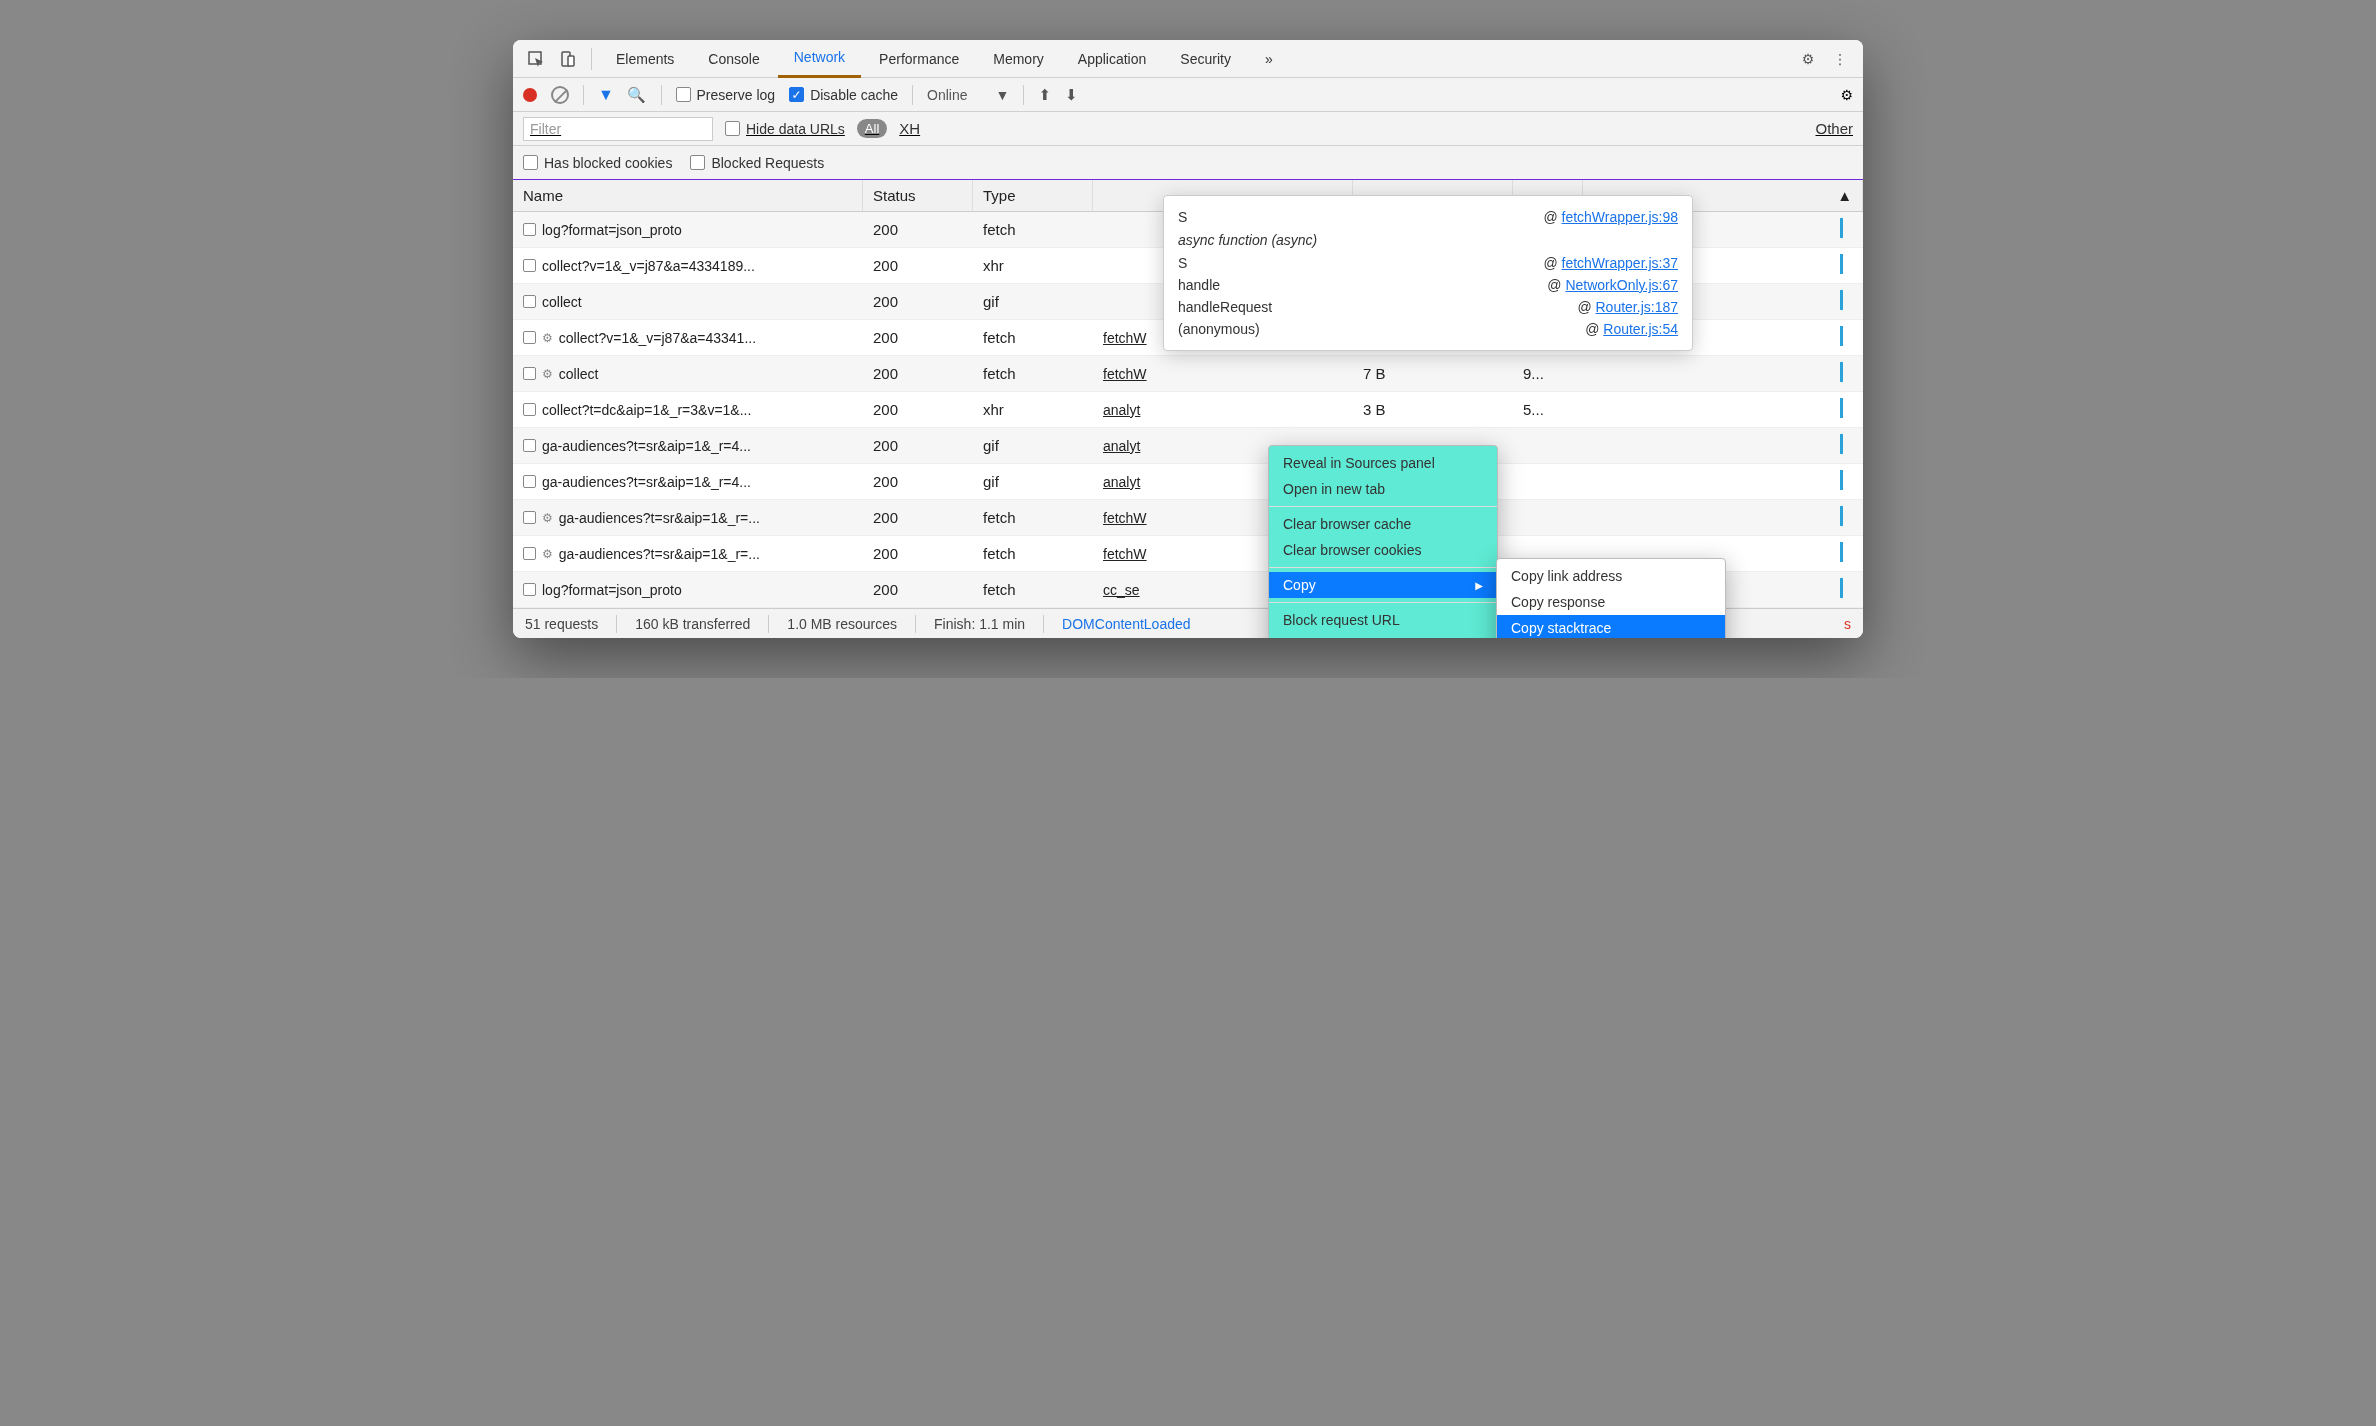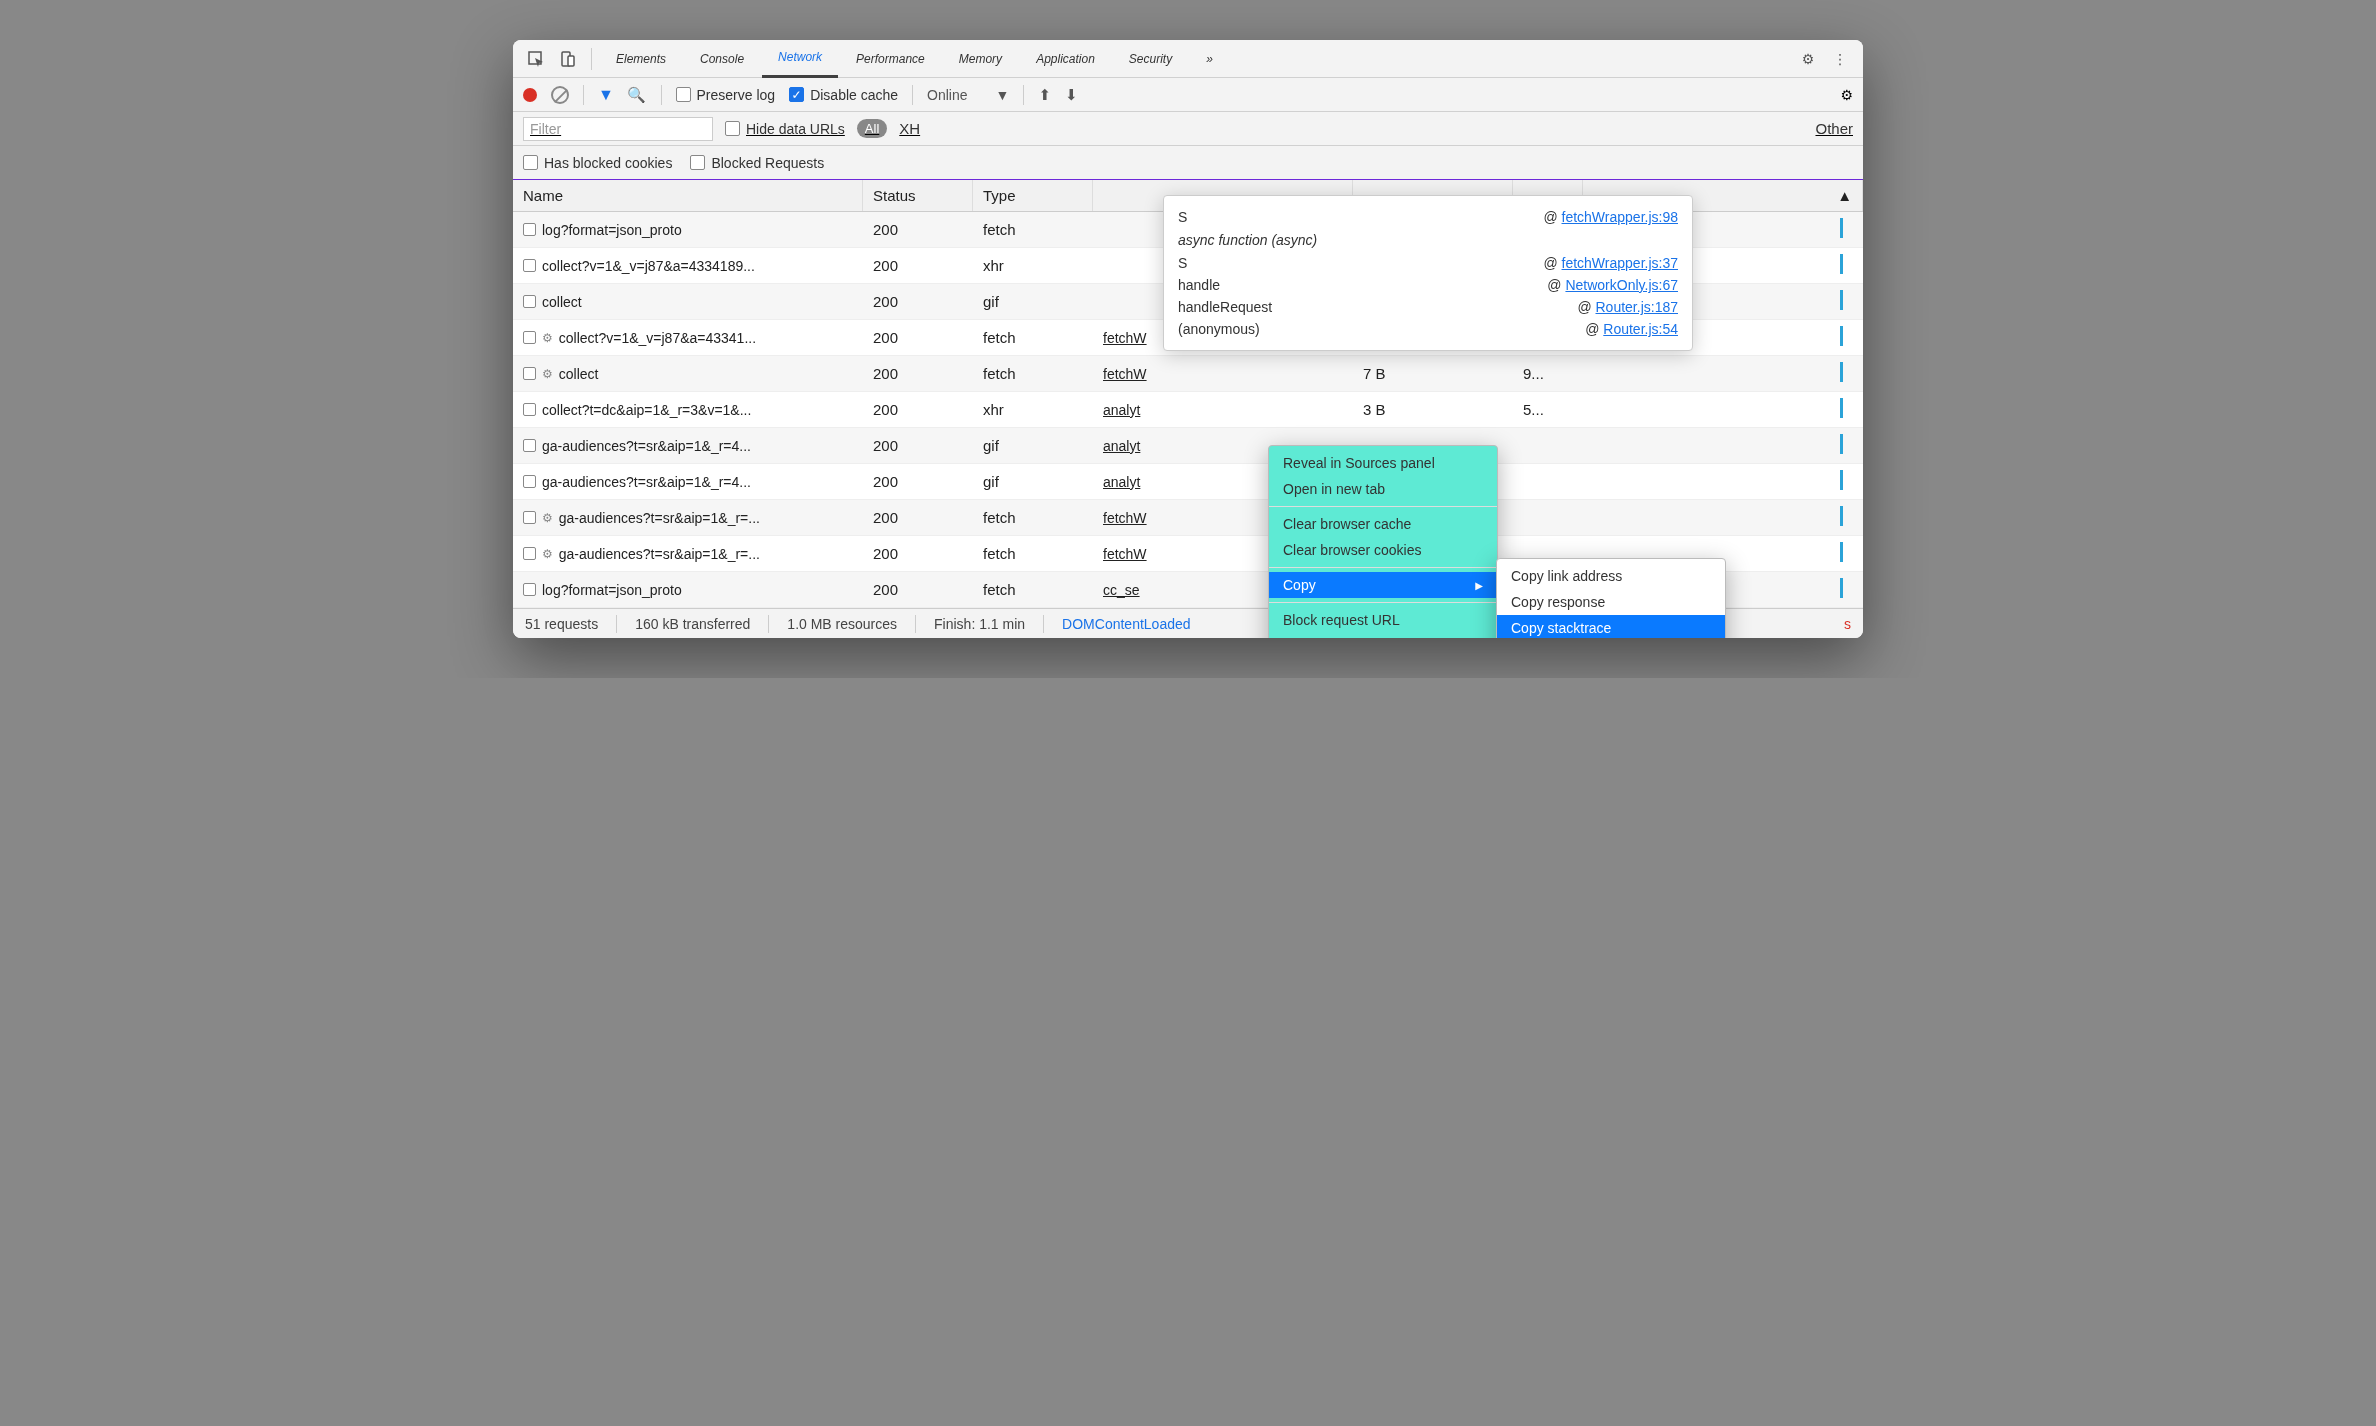--- a/index.html
+++ b/index.html
@@ -8,22 +8,22 @@
 .titlebar{height:28px;background:linear-gradient(#f6f6f6,#e8e8e8);border-bottom:1px solid #d0d0d0;display:flex;align-items:center;padding:0 10px;position:relative;}
 .traffic{display:flex;gap:8px;}
 .light{width:12px;height:12px;border-radius:50%;}
 .red{background:#ff5f57;}
 .yellow{background:#ffbd2e;}
 .green{background:#28c940;}
 .wtitle{position:absolute;left:0;right:0;text-align:center;font-size:13px;color:#4a4a4a;}
 .toolbar1{height:38px;border-bottom:1px solid #d0d0d0;display:flex;align-items:center;padding:0 8px;gap:2px;background:#f3f3f3;}
 .toolbar1 .iconbtn{width:30px;height:30px;display:flex;align-items:center;justify-content:center;color:#555;}
 .toolbar1 .sep{width:1px;height:22px;background:#ccc;margin:0 6px;}
-.tabitem{padding:0 16px;height:38px;display:flex;align-items:center;color:#333;font-size:12px;font-style:italic;}
-.tabitem.active{color:#1a73e8;border-bottom:3px solid #404040;}
+.tabitem{padding:0 16px;height:38px;display:flex;align-items:center;color:#333;font-size:14px;}
+.tabitem.active{color:#1a73e8;border-bottom:3px solid #a16207;}
 .toolbar2{height:34px;border-bottom:1px solid #d0d0d0;display:flex;align-items:center;padding:0 10px;gap:14px;background:#f3f3f3;}
 .rec{width:14px;height:14px;border-radius:50%;background:#d93025;}
 .noicon{width:18px;height:18px;border:2px solid #888;border-radius:50%;position:relative;}
 .noicon::after{content:"";position:absolute;width:2px;height:18px;background:#888;left:7px;top:-1px;transform:rotate(45deg);}
 .funnel{color:#1a73e8;font-size:16px;}
 .mag{color:#555;font-size:15px;}
 .cbwrap{display:flex;align-items:center;gap:6px;color:#333;font-size:15px;}
 .cbx{width:15px;height:15px;border:1.5px solid #888;border-radius:2px;display:flex;align-items:center;justify-content:center;background:#fff;}
 .cbx.checked{background:#1a73e8;border-color:#1a73e8;color:#fff;}
 .cbx.checked::after{content:"✓";font-size:12px;line-height:1;}

